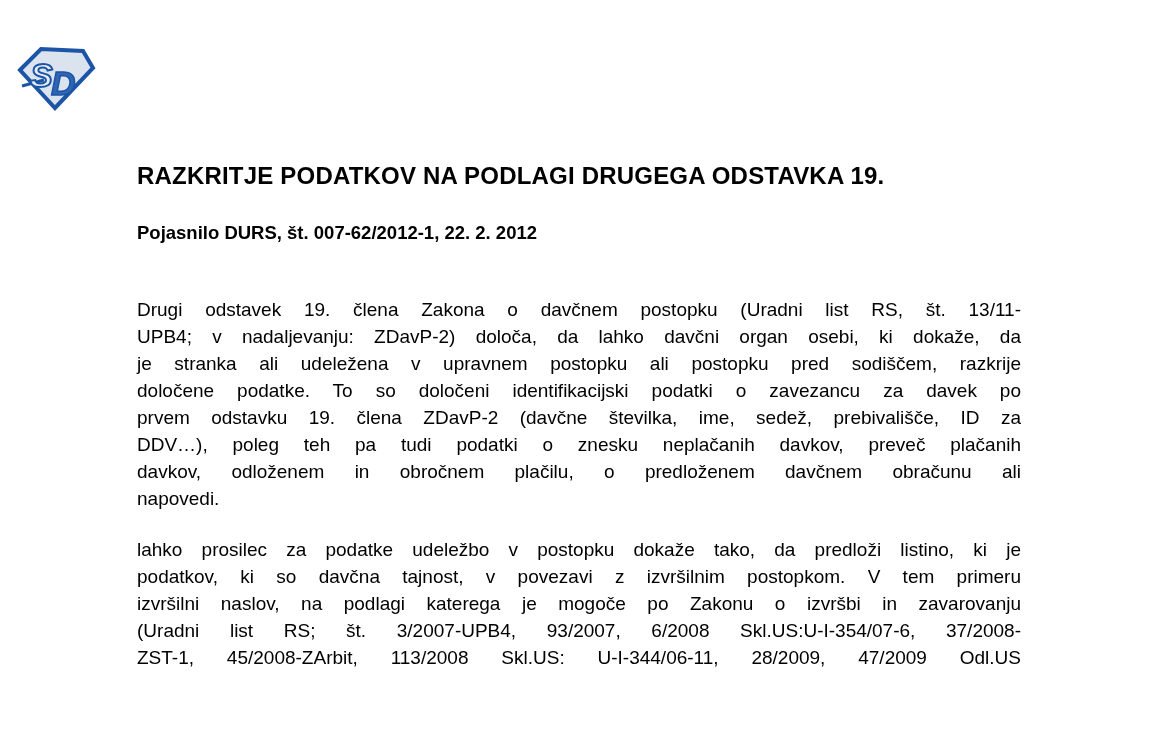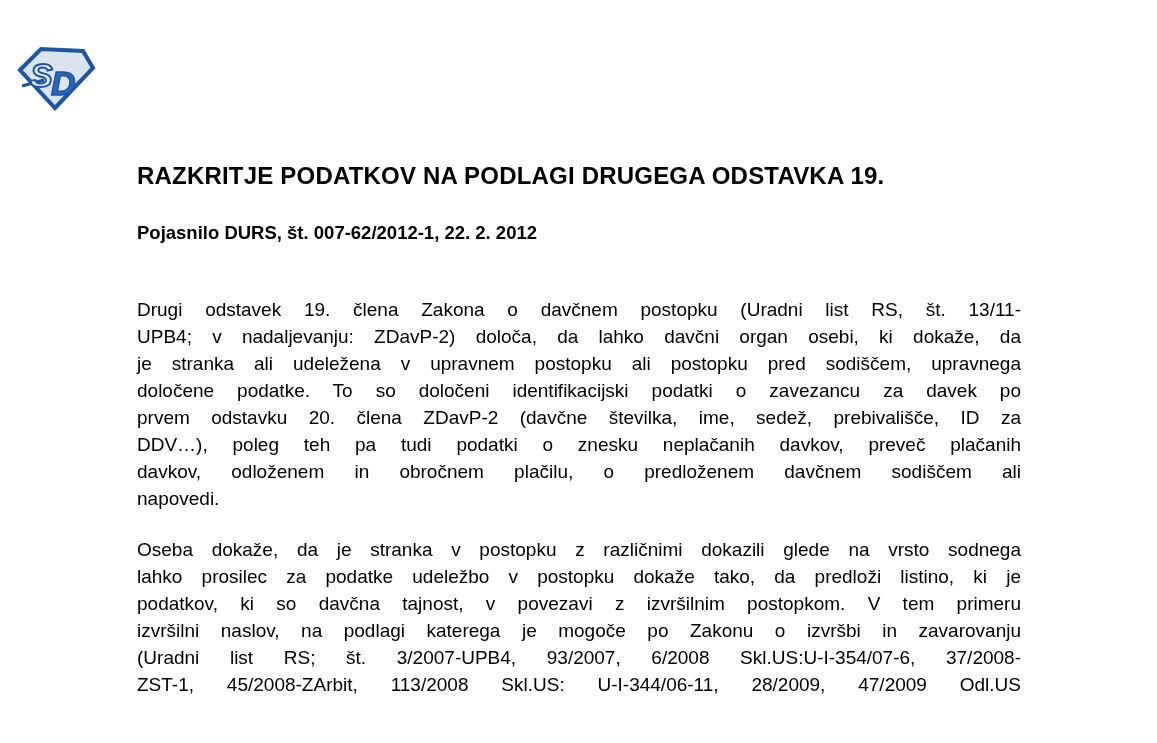--- a/index.html
+++ b/index.html
@@ -69,30 +69,29 @@
 
     <h1 class="doc-title">
       <span class="tline">RAZKRITJE PODATKOV NA PODLAGI DRUGEGA ODSTAVKA 19.</span>
     </h1>
 
     <p class="subtitle">Pojasnilo DURS, št. 007-62/2012-1, 22. 2. 2012</p>
 
     <div class="para">
       <div class="jline">Drugi odstavek 19. člena Zakona o davčnem postopku (Uradni list RS, št. 13/11-</div>
       <div class="jline">UPB4; v nadaljevanju: ZDavP-2) določa, da lahko davčni organ osebi, ki dokaže, da</div>
-      <div class="jline">je stranka ali udeležena v upravnem postopku ali postopku pred sodiščem, upravnega</div>
+      <div class="jline">je stranka ali udeležena v upravnem postopku ali postopku pred sodiščem, razkrije</div>
       <div class="jline">določene podatke. To so določeni identifikacijski podatki o zavezancu za davek po</div>
-      <div class="jline">prvem odstavku 20. člena ZDavP-2 (davčne številka, ime, sedež, prebivališče, ID za</div>
+      <div class="jline">prvem odstavku 19. člena ZDavP-2 (davčne številka, ime, sedež, prebivališče, ID za</div>
       <div class="jline">DDV…), poleg teh pa tudi podatki o znesku neplačanih davkov, preveč plačanih</div>
-      <div class="jline">davkov, odloženem in obročnem plačilu, o predloženem davčnem sodiščem ali</div>
+      <div class="jline">davkov, odloženem in obročnem plačilu, o predloženem davčnem obračunu ali</div>
       <div class="jline lastline">napovedi.</div>
     </div>
 
     <div class="para para2">
-      <div class="jline">Oseba dokaže, da je stranka v postopku z različnimi dokazili glede na vrsto sodnega</div>
       <div class="jline">lahko prosilec za podatke udeležbo v postopku dokaže tako, da predloži listino, ki je</div>
       <div class="jline">podatkov, ki so davčna tajnost, v povezavi z izvršilnim postopkom. V tem primeru</div>
       <div class="jline">izvršilni naslov, na podlagi katerega je mogoče po Zakonu o izvršbi in zavarovanju</div>
       <div class="jline">(Uradni list RS; št. 3/2007-UPB4, 93/2007, 6/2008 Skl.US:U-I-354/07-6, 37/2008-</div>
       <div class="jline">ZST-1, 45/2008-ZArbit, 113/2008 Skl.US: U-I-344/06-11, 28/2009, 47/2009 Odl.US</div>
     </div>
 
   </div>
 </div>
 

